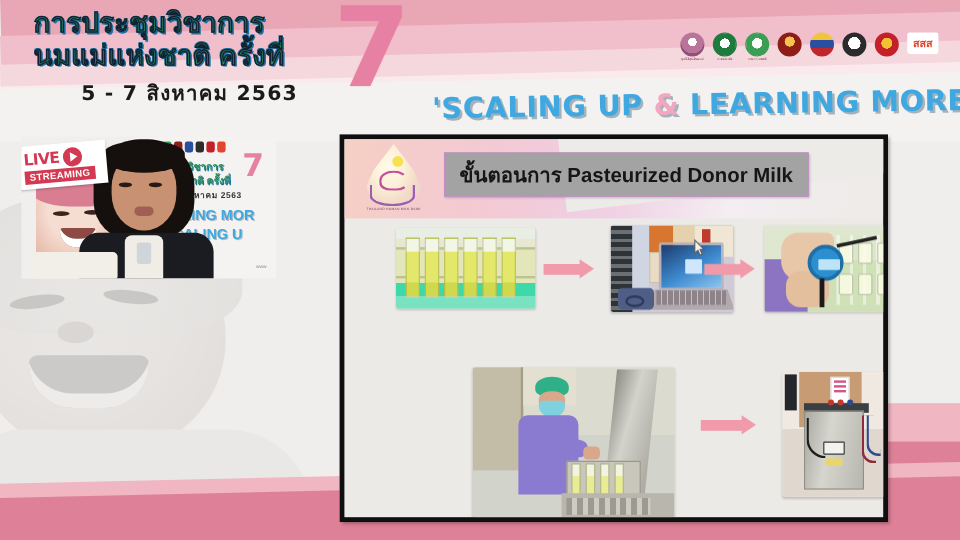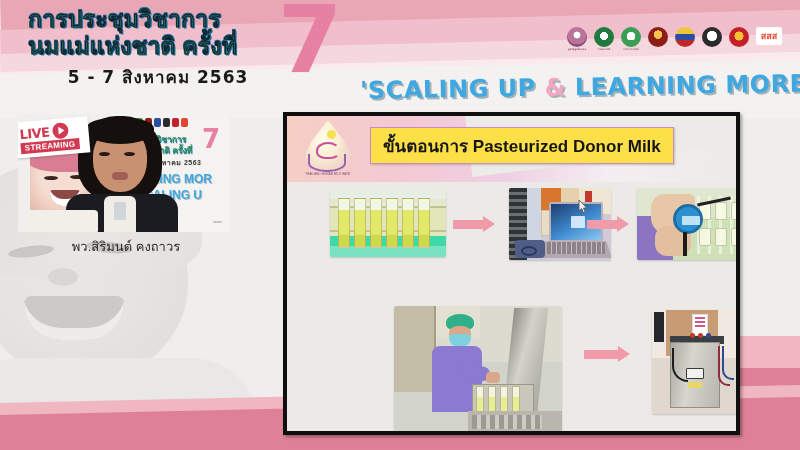--- a/index.html
+++ b/index.html
@@ -169,21 +169,21 @@
     transform: rotate(0deg);
     clip-path: polygon(50% 0%, 86% 40%, 100% 66%, 86% 92%, 50% 100%, 14% 92%, 0% 66%, 14% 40%);
   }
   .drop-dot { position:absolute; left:30px; top:10px; width:9px; height:9px; border-radius:50%; background:#f7e14e; }
   .baby-ico { position:absolute; left:19px; top:22px; width:24px; height:17px; border-radius:50% 50% 40% 40%; border:2.2px solid #c94f9c; border-right-color:transparent; }
   .arm-ico { position:absolute; left:11px; top:34px; width:38px; height:18px; border:2.2px solid #9b5fb0; border-top:none; border-radius:0 0 50% 50%; }
   .ml-cap { position:absolute; left:0; top:52px; width:62px; text-align:center; font-size:2.8px; color:#7a3f6b; letter-spacing:.2px; }
 
   .slide-title {
     position:absolute; left:83px; top:11px; padding:4px 12px;
-    background:#fde047; border:1px solid #c58cc7; box-shadow:1px 1px 2px rgba(0,0,0,.2);
+    background:#a3a3a3; border:1px solid #c58cc7; box-shadow:1px 1px 2px rgba(0,0,0,.2);
     font-size:17px; font-weight:700; color:#161616; white-space:nowrap;
     font-family:"Liberation Sans","DejaVu Sans",sans-serif;
   }
 
   
   .pimg { position:absolute; border-radius:2px; overflow:hidden; box-shadow:0 1px 2px rgba(0,0,0,.18); }
 
   
   .ar { position:absolute; height:16px; }
   .ar .shaft { position:absolute; left:0; top:4px; height:9px; background:#f09aaa; }
@@ -378,21 +378,20 @@
 
     <div class="live">
       <div class="row1">
         <span class="lv">LIVE</span>
         <span class="dot"></span>
       </div>
       <div class="row2">STREAMING</div>
     </div>
   </div>
 
-  <div class="speaker">พว.สิริมนต์  คงถาวร</div>
 
   <div class="slide">
     <div class="slide-wash"></div>
 
     <div class="milk-logo">
       <div class="drop"></div>
       <div class="drop-dot"></div>
       <div class="baby-ico"></div>
       <div class="arm-ico"></div>
       <div class="ml-cap">THAILAND HUMAN MILK BANK</div>

